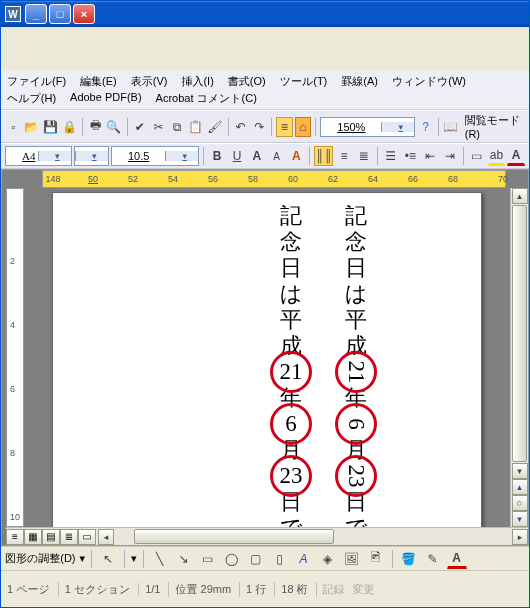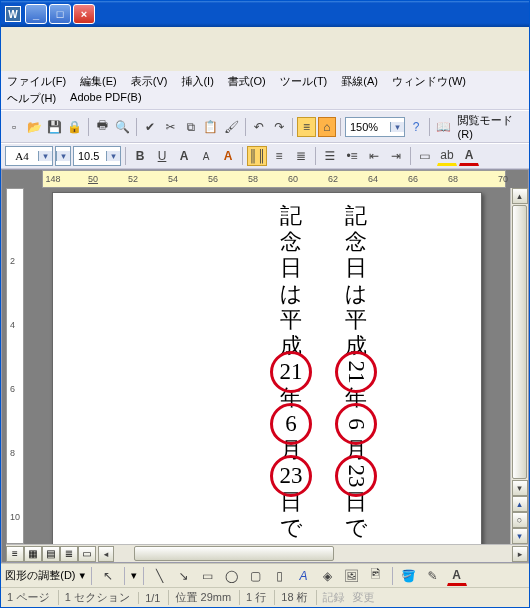--- a/index.html
+++ b/index.html
@@ -10,27 +10,27 @@
   .titlebar .title { flex: 1; white-space: nowrap; overflow: hidden; }
   .winbtns { display: flex; gap: 2px; }
   .winbtn { width: 22px; height: 20px; background: linear-gradient(#7ba7e8,#3a6fcf); border: 1px solid #fff; border-radius: 3px; display:flex;align-items:center;justify-content:center;color:#fff;font-weight:bold;font-size:11px;cursor:default; }
   .winbtn.close { background: linear-gradient(#f08080,#d03020); }
   .menubar { background:#eeeef6; border-bottom:1px solid #cfcfe0; padding:2px 4px; display:flex; flex-wrap:wrap; gap:0 10px;margin-top:44px; }
   .menubar span { padding:1px 2px; }
   .toolbar { background:#e9eaf3; border-top:1px solid #fff; border-bottom:1px solid #c9c9d8; padding:2px 4px; display:flex; align-items:center; gap:2px; min-height:26px; flex-wrap:nowrap; }
   .tbtn { width:20px; height:20px; border:1px solid transparent; display:inline-flex;align-items:center;justify-content:center; font-size:12px; color:#444; }
   .sep { width:1px; height:18px; background:#b0b0c0; margin:0 2px; }
   .combo { display:inline-flex; align-items:center; border:1px solid #7f9db9; background:#fff; height:20px; }
-  .combo span { padding:0 4px; }
+  .combo span { padding:0 16px;text-decoration:underline; }
   .combo .dd { width:14px; background:#e2e8f5; text-align:center; border-left:1px solid #7f9db9;font-size:9px;color:#44609f; }
   .zoompct{min-width:44px;}
   .fontname{min-width:90px;}
   .styleA4{width:32px;text-align:center;font-family:serif;}
   .content { flex:1; display:flex; flex-direction:column; background:#808080; border:1px solid #9a9aab; overflow:hidden; }
-  .ruler-h { height:18px; background:#fef9c3; margin:0 22px 0 40px; position:relative; font-size:9px; color:#555; border:1px solid #999; }
+  .ruler-h { height:18px; background:#fde047; margin:0 22px 0 40px; position:relative; font-size:9px; color:#555; border:1px solid #999; }
   .ruler-h .lbl{position:absolute;top:3px;transform:translateX(-50%);}
   .docwrap { flex:1; display:flex; overflow:hidden; }
   .ruler-v{width:18px;background:#fff;margin:0 0 0 4px;position:relative;font-size:9px;color:#555;border:1px solid #999;}
   .ruler-v .lbl{position:absolute;left:3px;transform:translateY(-50%);}
   .pagearea{flex:1;background:#808080;overflow:hidden;display:flex;justify-content:center;align-items:flex-start;padding:4px;position:relative;}
   .page{background:#fff;border:1px solid #666;box-shadow:2px 2px 4px rgba(0,0,0,.4);width:430px;height:400px;position:relative;overflow:hidden;}
   .vcol{position:absolute;top:10px;font-family:"MS Mincho",serif;font-size:22px;line-height:26px;white-space:nowrap;display:flex;flex-direction:column;align-items:center;}
   .vcol.c1{left:290px;}
   .vcol.c2{left:225px;}
   .vcol .ch{display:block;height:26px;width:26px;text-align:center;}
@@ -38,21 +38,21 @@
   .rcirc{position:absolute;width:42px;height:42px;border:3px solid #d3001a;border-radius:50%;}
   .scrollbar-v{width:18px;background:#e9e7dc;display:flex;flex-direction:column;align-items:center;justify-content:space-between;border-left:1px solid #bdbdbd;}
   .sbtn{width:16px;height:16px;background:linear-gradient(#fefefe,#dcdccd);border:1px solid #9a9a8a;font-size:9px;text-align:center;line-height:14px;color:#444;}
   .thumb-v{width:15px;background:linear-gradient(to right,#fefefe,#d6d6c7);border:1px solid #9a9a8a;border-radius:2px;}
   .scrollbar-h{height:18px;background:#e9e7dc;display:flex;align-items:center;border-top:1px solid #bdbdbd;margin-left:4px;margin-right:0;}
   .viewbtns{display:flex;gap:0;margin-right:2px;}
   .viewbtn{width:18px;height:16px;border:1px solid #9a9a8a;background:linear-gradient(#fff,#e0e0d0);font-size:10px;text-align:center;line-height:14px;}
   .htrack{flex:1;background:#e9e7dc;display:flex;align-items:center;position:relative;height:16px;}
   .thumb-h{height:15px;width:200px;background:linear-gradient(#fefefe,#d6d6c7);border:1px solid #9a9a8a;border-radius:2px;margin-left:20px;}
   .bottombar{background:#eceadb;border-top:1px solid #c9c9b8;display:flex;align-items:center;padding:2px 4px;gap:4px;height:24px;}
-  .statusbar{background:#eceadb;border-top:1px solid #c9c9b8;display:flex;align-items:center;padding:9px 6px;gap:8px;height:20px;color:#555;}
+  .statusbar{background:#eceadb;border-top:1px solid #c9c9b8;display:flex;align-items:center;padding:18px 6px;gap:8px;height:20px;color:#555;}
   .statusbar .dim{color:#aaa;}
   .statusbar .cell{border-left:1px solid #c0c0b0;padding-left:6px;}
   .hl{background:#ffd76b;border:1px solid #c89b2a!important;}
   .orange{background:#ffb347;border:1px solid #c87a1a;}
 </style>
 </head>
 <body>
 
 <div class="window">
 
@@ -69,20 +69,21 @@
     <span>ファイル(F)</span>
     <span>編集(E)</span>
     <span>表示(V)</span>
     <span>挿入(I)</span>
     <span>書式(O)</span>
     <span>ツール(T)</span>
     <span>罫線(A)</span>
     <span>ウィンドウ(W)</span>
     <span>ヘルプ(H)</span>
     <span>Adobe PDF(B)</span>
+    <span>Acrobat コメント(C)</span>
   </div>
 
   <div class="toolbar">
     <div class="tbtn">▫</div>
     <div class="tbtn">📂</div>
     <div class="tbtn">💾</div>
     <div class="tbtn">🔒</div>
     <div class="sep"></div>
     <div class="tbtn">🖶</div>
     <div class="tbtn">🔍</div>

